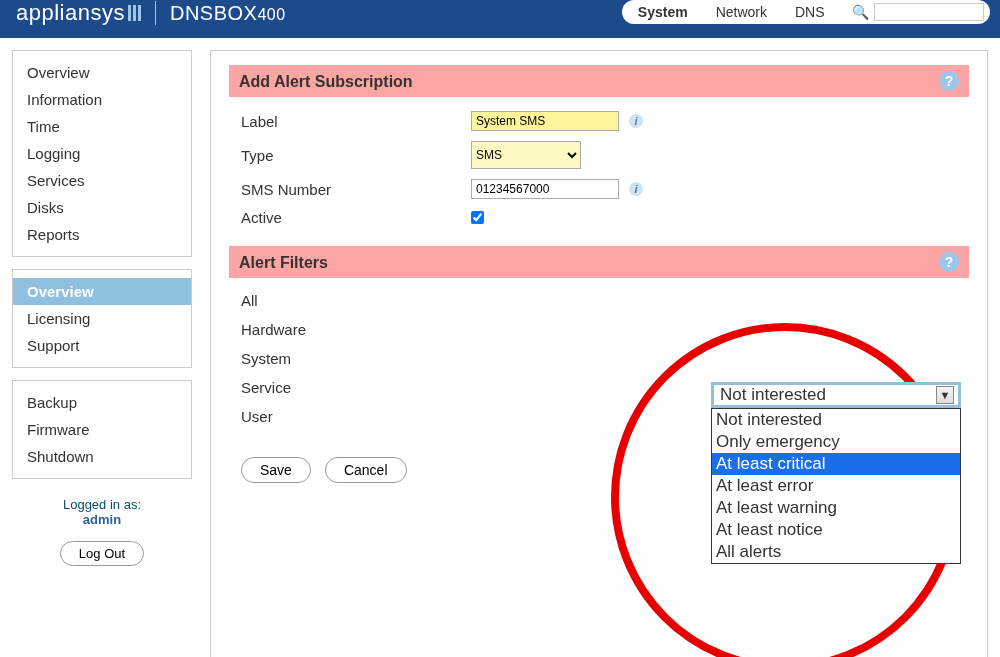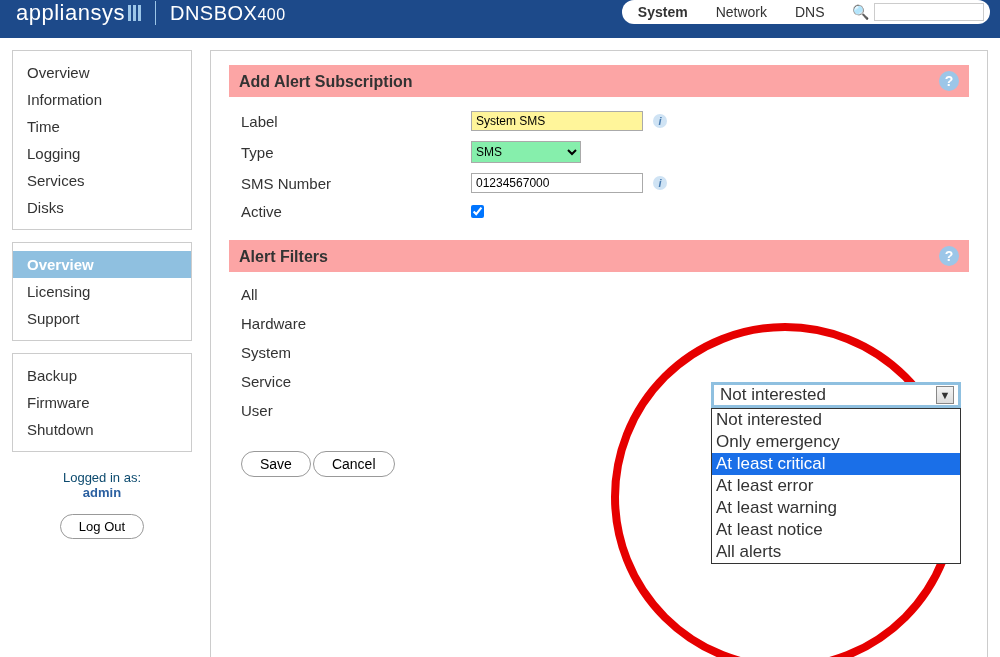--- a/index.html
+++ b/index.html
@@ -102,34 +102,34 @@
     color:#fff;
     display:flex; align-items:center; justify-content:center;
     font-weight:bold;
     font-size:14px;
     cursor:pointer;
   }
   .form-area{ padding:14px 12px 10px 12px;}
   .form-row{ display:flex; align-items:center; margin-bottom:10px;}
   .form-row .lbl{ width:230px; font-size:15px;}
   .form-row input[type=text]{
-    width:172px; height:20px; border:1px solid #aaa; font-size:12px; padding:1px 4px;
+    width:148px; height:20px; border:1px solid #aaa; font-size:12px; padding:1px 4px;
   }
   .form-row input.highlight{ background:#fff59a;}
   .form-row select{
-    width:110px; height:22px; border:1px solid #aaa; font-size:12px;
-    background:#86efac;
+    width:110px; height:28px; border:1px solid #aaa; font-size:12px;
+    background:#fef9c3;
   }
   .info-dot{
     width:14px;height:14px;border-radius:50%;background:#cfe3f4;margin-left:10px;
     display:flex;align-items:center;justify-content:center;color:#4a7db0;font-size:11px;font-style:italic;font-weight:bold;
   }
   .filter-list{ padding:14px 12px;}
   .filter-row{ font-size:15px; margin-bottom:12px;}
-  .btn-row{ padding:6px 12px; display:flex; gap:2px;}
+  .btn-row{ padding:6px 12px; display:flex; gap:14px;}
   .pill-btn{
     border:1px solid #999;
     border-radius:14px;
     background:#fff;
     padding:4px 18px;
     font-size:14px;
     cursor:pointer;
   }
   
   .red-circle{
@@ -201,20 +201,21 @@
 
 <div class="body">
   <div class="sidebar">
     <div class="box">
       <div class="item">Overview</div>
       <div class="item">Information</div>
       <div class="item">Time</div>
       <div class="item">Logging</div>
       <div class="item">Services</div>
       <div class="item">Disks</div>
+      <div class="item">Reports</div>
     </div>
     <div class="box">
       <div class="item active">Overview</div>
       <div class="item">Licensing</div>
       <div class="item">Support</div>
     </div>
     <div class="box">
       <div class="item">Backup</div>
       <div class="item">Firmware</div>
       <div class="item">Shutdown</div>

